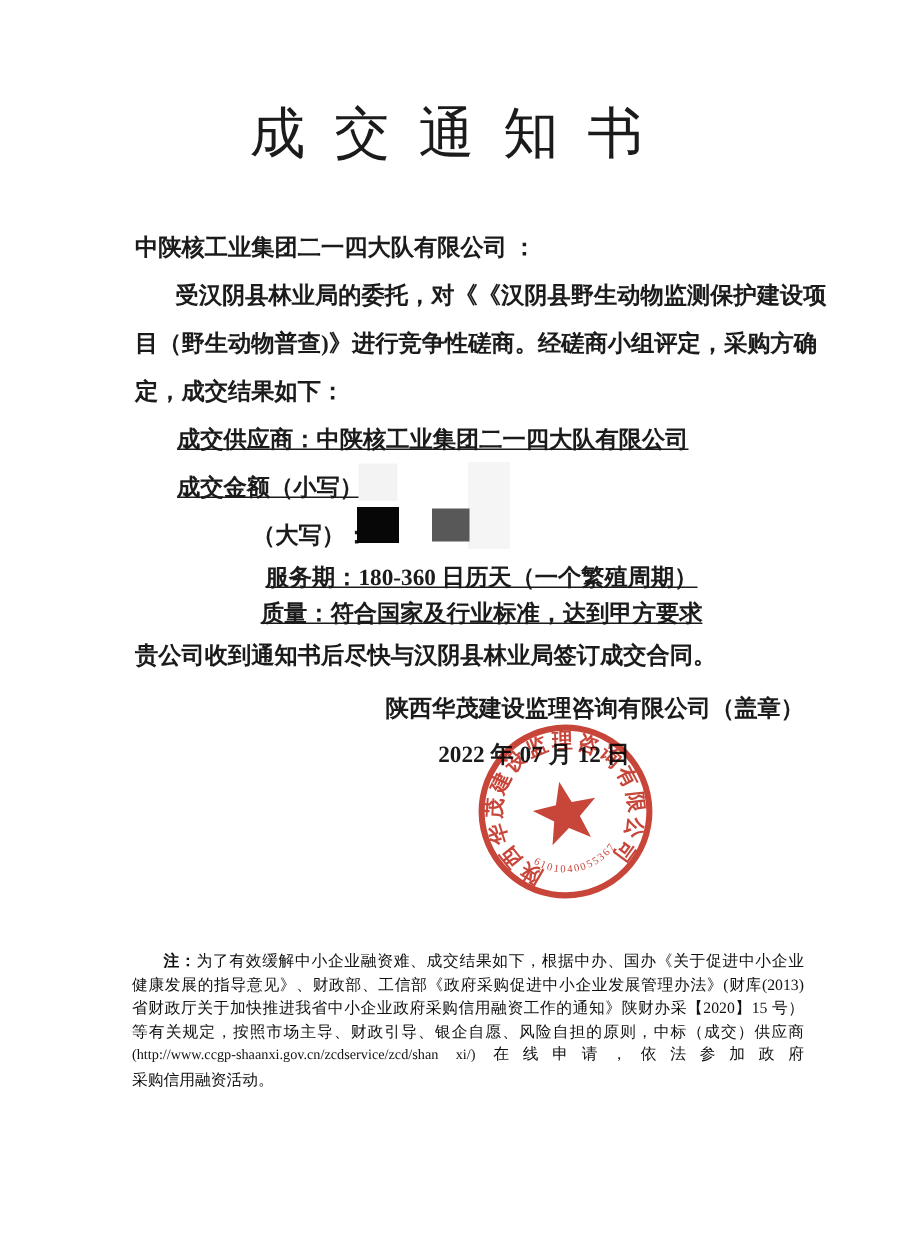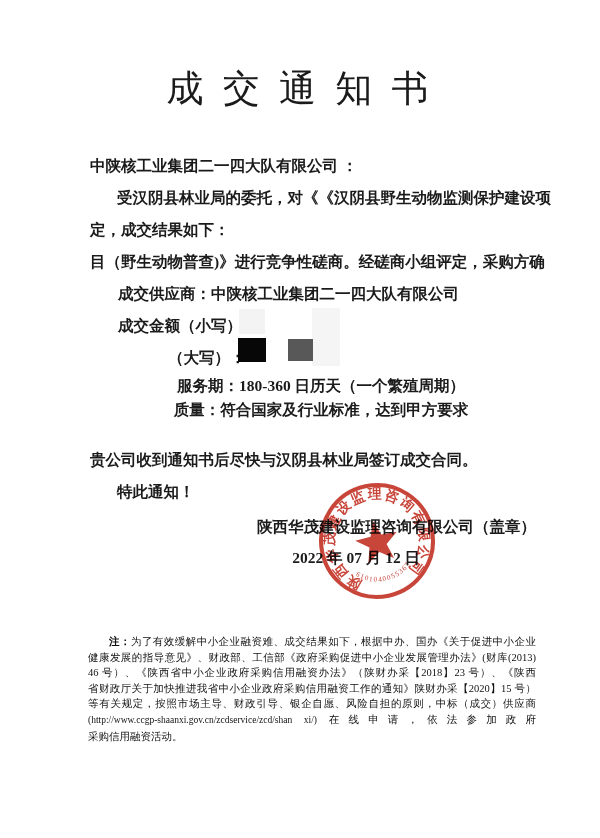--- a/index.html
+++ b/index.html
@@ -13,24 +13,24 @@
     text-align:center; font-size:37px; font-weight:400; letter-spacing:5px;
     white-space:nowrap;
   }
   .content {
     position:absolute; left:90px; top:150px; width:434px;
     font-size:15.5px; font-weight:700; line-height:32px;
   }
   .ln { white-space:nowrap; }
   .jl { text-align:justify; text-align-last:justify; }
   .indent1 { padding-left:27px; }
-  .indent2 { padding-left:28px; }
+  .indent2 { padding-left:28px;text-decoration:underline; }
   .indent3 { padding-left:78px; }
   .tight { line-height:24px;text-align:center; }
-  .closing { margin-top:22px; }
+  .closing { }
   .company-line { margin-top:4px; line-height:30px; text-align:right; margin-right:-12px; }
   .date-line { line-height:32px; text-align:right; padding-right:104px; }
   .redaction { position:absolute; }
   .red-light-small { left:239px; top:309px; width:26px; height:25px; background:#f3f3f3; }
   .red-light-tall  { left:312px; top:308px; width:28px; height:58px; background:#f5f5f5; }
   .red-black       { left:238px; top:338px; width:28px; height:24px; background:#070707; }
   .red-gray        { left:288px; top:339px; width:25px; height:22px; background:#585858; }
   .seal {
     position:absolute; left:316px; top:480px; width:122px; height:122px;
     transform:rotate(-12deg); mix-blend-mode:multiply; opacity:0.92;
@@ -50,31 +50,30 @@
 <body>
 
 <div class="page">
 
   <div class="title">成 交 通 知 书</div>
 
   <div class="content">
     <div class="ln">中陕核工业集团二一四大队有限公司 ：</div>
 
     <div class="ln jl indent1">受汉阴县林业局的委托，对《《汉阴县野生动物监测保护建设项</div>
+    <div class="ln jl">目（野生动物普查)》进行竞争性磋商。经磋商小组评定，采购方确</div>
     <div class="ln">定，成交结果如下：</div>
-    <div class="ln jl">目（野生动物普查)》进行竞争性磋商。经磋商小组评定，采购方确</div>
 
     <div class="ln indent2">成交供应商：中陕核工业集团二一四大队有限公司</div>
     <div class="ln indent2">成交金额（小写）：</div>
     <div class="ln indent3">（大写）：</div>
     <div class="ln indent2 tight">服务期：180-360 日历天（一个繁殖周期）</div>
     <div class="ln indent2 tight">质量：符合国家及行业标准，达到甲方要求</div>
 
     <div class="ln closing">贵公司收到通知书后尽快与汉阴县林业局签订成交合同。</div>
-    <div class="ln indent1">特此通知！</div>
 
     <div class="ln company-line">陕西华茂建设监理咨询有限公司（盖章）</div>
     <div class="ln date-line">2022 年 07 月 12 日</div>
   </div>
 
   <div class="redaction red-light-small"></div>
   <div class="redaction red-light-tall"></div>
   <div class="redaction red-black"></div>
   <div class="redaction red-gray"></div>
 
@@ -91,21 +90,20 @@
     <text font-size="7" letter-spacing="1.2" fill="#c43529">
       <textPath href="#numPath" startOffset="50%" text-anchor="middle">6101040055367</textPath>
     </text>
   </svg>
 
   <div class="footnote">
     <div class="fl jl" style="padding-left:21px;">
       <span class="note-label">注：</span><span>为了有效缓解中小企业融资难、成交结果如下，根据中办、国办《关于促进中小企业</span>
     </div>
     <div class="fl jl">健康发展的指导意见》、财政部、工信部《政府采购促进中小企业发展管理办法》(财库(2013)</div>
-    <div class="fl jl">46 号）、《陕西省中小企业政府采购信用融资办法》（陕财办采【2018】23 号）、《陕西</div>
     <div class="fl jl">省财政厅关于加快推进我省中小企业政府采购信用融资工作的通知》陕财办采【2020】15 号）</div>
     <div class="fl jl">等有关规定，按照市场主导、财政引导、银企自愿、风险自担的原则，中标（成交）供应商</div>
     <div class="fl jl">
       <span class="url">(http://www.ccgp-shaanxi.gov.cn/zcdservice/zcd/shan xi/)</span><span> 在线申请，依法参加政府</span>
     </div>
     <div class="fl">采购信用融资活动。</div>
   </div>
 
 </div>
 

